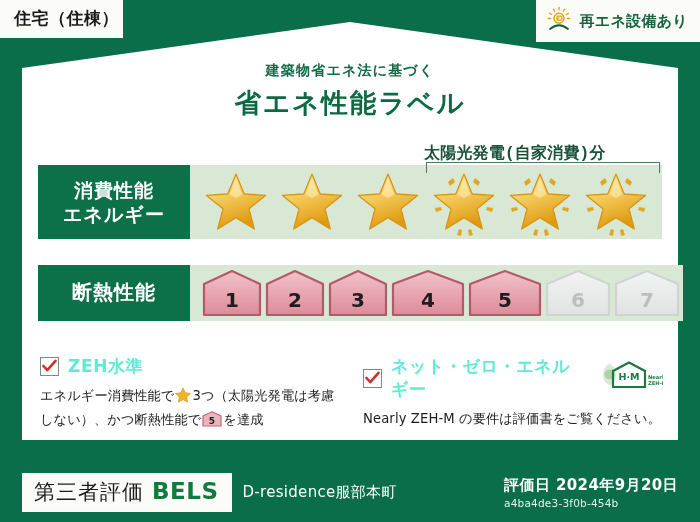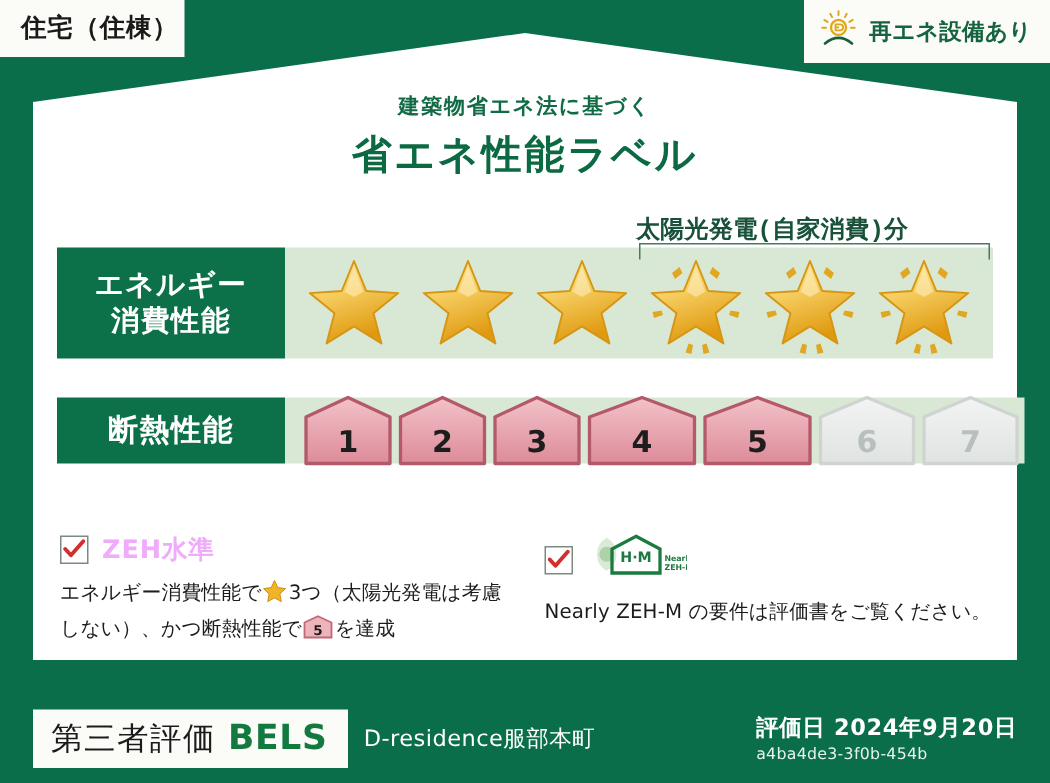--- a/index.html
+++ b/index.html
@@ -40,21 +40,21 @@
     z-index:6;
   }
   #renew-badge .txt{font-size:15px;font-weight:700;color:#15643f;letter-spacing:.3px;}
   
   #title-wrap{position:absolute;left:0;right:0;top:62px;text-align:center;z-index:4;}
   #title-sub{font-size:14px;font-weight:700;color:#116b45;letter-spacing:1.2px;}
   #title-main{font-size:26.5px;font-weight:700;color:#0c6a43;letter-spacing:2px;margin-top:5px;}
   
   .rowbox{position:absolute;left:38px;width:624px;display:flex;align-items:stretch;}
   #row-energy{top:165px;height:74px;}
-  #row-insul{top:265px;height:44px;}
+  #row-insul{top:265px;height:56px;}
   .row-label{
     background:#0c7049;color:#fff;
     width:152px;flex:0 0 152px;
     display:flex;flex-direction:column;align-items:center;justify-content:center;
     font-weight:700;letter-spacing:1px;line-height:1.28;
   }
   #row-energy .row-label{font-size:19px;}
   #row-insul .row-label{font-size:20px;}
   .row-body{
     flex:1;background:#d9e8d5;
@@ -97,21 +97,21 @@
   .check-sec{position:absolute;width:300px;}
   #sec-zeh{left:40px;top:355px;}
   #sec-nze{left:363px;top:355px;}
   .check-head{display:flex;align-items:center;gap:9px;}
   .cbox{
     width:19px;height:19px;flex:0 0 19px;
     border:1.5px solid #7d8a80;background:#fff;
     position:relative;
   }
   .cbox svg{position:absolute;left:1px;top:1px;}
-  .check-title{font-size:17px;font-weight:700;color:#f0abfc;letter-spacing:.6px;}
+  .check-title{font-size:17px;font-weight:700;color:#5eead4;letter-spacing:.6px;}
   .check-desc{
     margin-top:7px;font-size:13.2px;color:#1c1c1c;line-height:1.62;
     letter-spacing:.1px;
   }
   .inline-ico{display:inline-block;vertical-align:-3px;margin:0 1px;}
   
   #bottom-bar{
     position:absolute;left:0;right:0;bottom:0;height:60px;
     background:#0a6e4a;
     display:flex;align-items:center;
@@ -164,22 +164,22 @@
   <div id="title-main">省エネ性能ラベル</div>
 </div>
 
 <div id="solar-bracket">
   <div class="lbl">太陽光発電(自家消費)分</div>
   <div class="brk"></div>
 </div>
 
 <div class="rowbox" id="row-energy">
   <div class="row-label">
+    <span>消費性能</span>
     <span>エネルギー</span>
-    <span>消費性能</span>
   </div>
   <div class="row-body" id="stars-body">
       <div class="star-slot">
         <svg width="76" height="74" viewBox="0 0 76 74">
           <defs>
             <linearGradient id="sg1" x1="0" y1="0" x2="0.35" y2="1">
               <stop offset="0%" stop-color="#fde9a8"></stop>
               <stop offset="42%" stop-color="#f6cf63"></stop>
               <stop offset="100%" stop-color="#e09a10"></stop>
             </linearGradient>
@@ -389,20 +389,21 @@
         </svg></span><span>を達成</span></div>
 </div>
 
 <div class="check-sec" id="sec-nze">
   <div class="check-head">
     <span class="cbox">
       <svg width="15" height="15" viewBox="0 0 15 15">
         <path d="M1.5 7 L5.3 11.2 L13.5 1.8" fill="none" stroke="#d32f2f" stroke-width="2.6" stroke-linecap="round" stroke-linejoin="round"></path>
       </svg>
     </span>
+    <span class="check-title">ネット・ゼロ・エネルギー</span>
     <span style="margin-left:3px;">
       <svg width="64" height="32" viewBox="0 0 64 32">
         <path d="M4 15 Q4 7 10.5 3.5 Q17 7 17 15 Q17 22 10.5 25.5 Q4 22 4 15 Z" fill="#cfe3c8" opacity="0.75"></path>
         <circle cx="10.5" cy="14.5" r="5" fill="#8fc08a" opacity="0.6"></circle>
         <polygon points="30,2.5 46,11 46,27 14,27 14,11" fill="none" stroke="#1b7a3e" stroke-width="2.2"></polygon>
         <text x="30" y="19.5" text-anchor="middle" font-family="DejaVu Sans, sans-serif" font-size="9.5" font-weight="bold" fill="#1b7a3e">H·M</text>
         <text x="49" y="19" font-family="DejaVu Sans, sans-serif" font-size="5.2" font-weight="bold" fill="#1b7a3e">Nearly</text>
         <text x="49" y="25" font-family="DejaVu Sans, sans-serif" font-size="5.2" font-weight="bold" fill="#1b7a3e">ZEH-M</text>
       </svg>
     </span>

